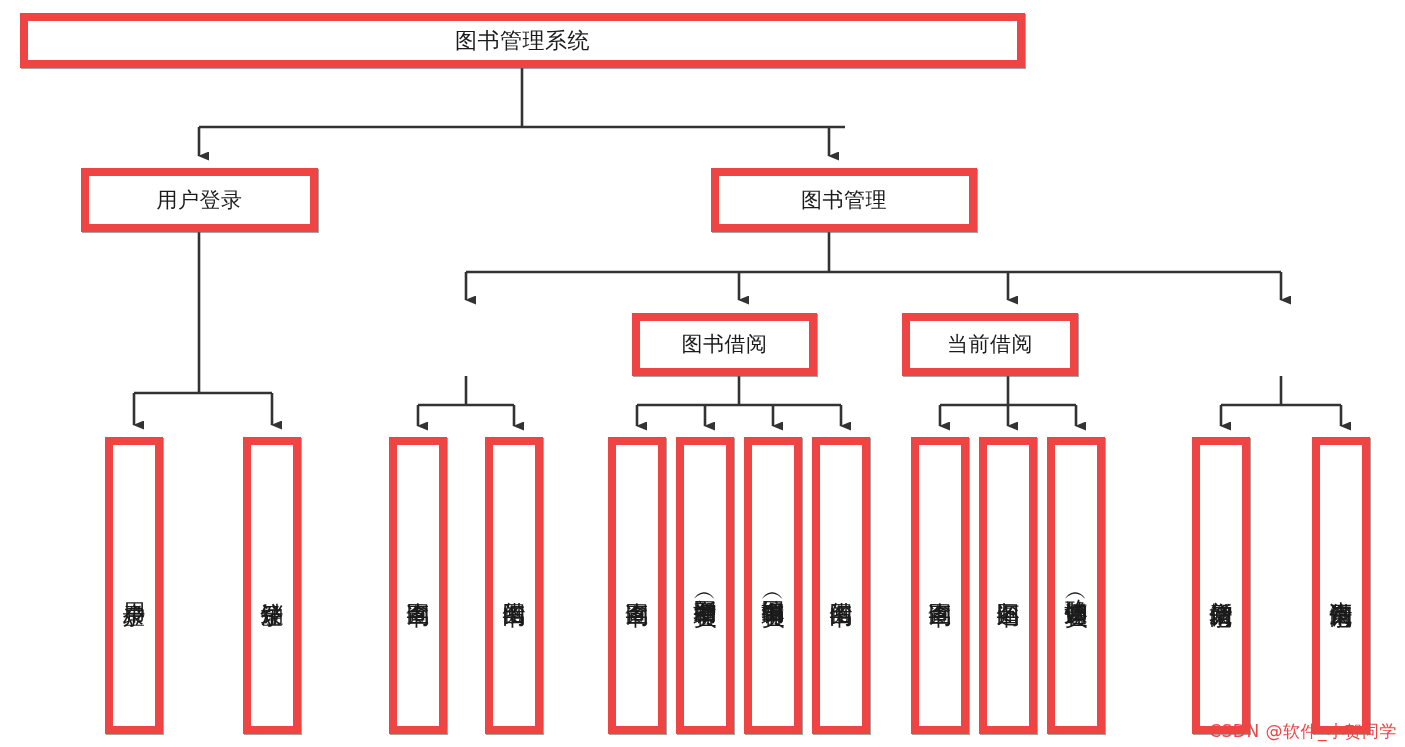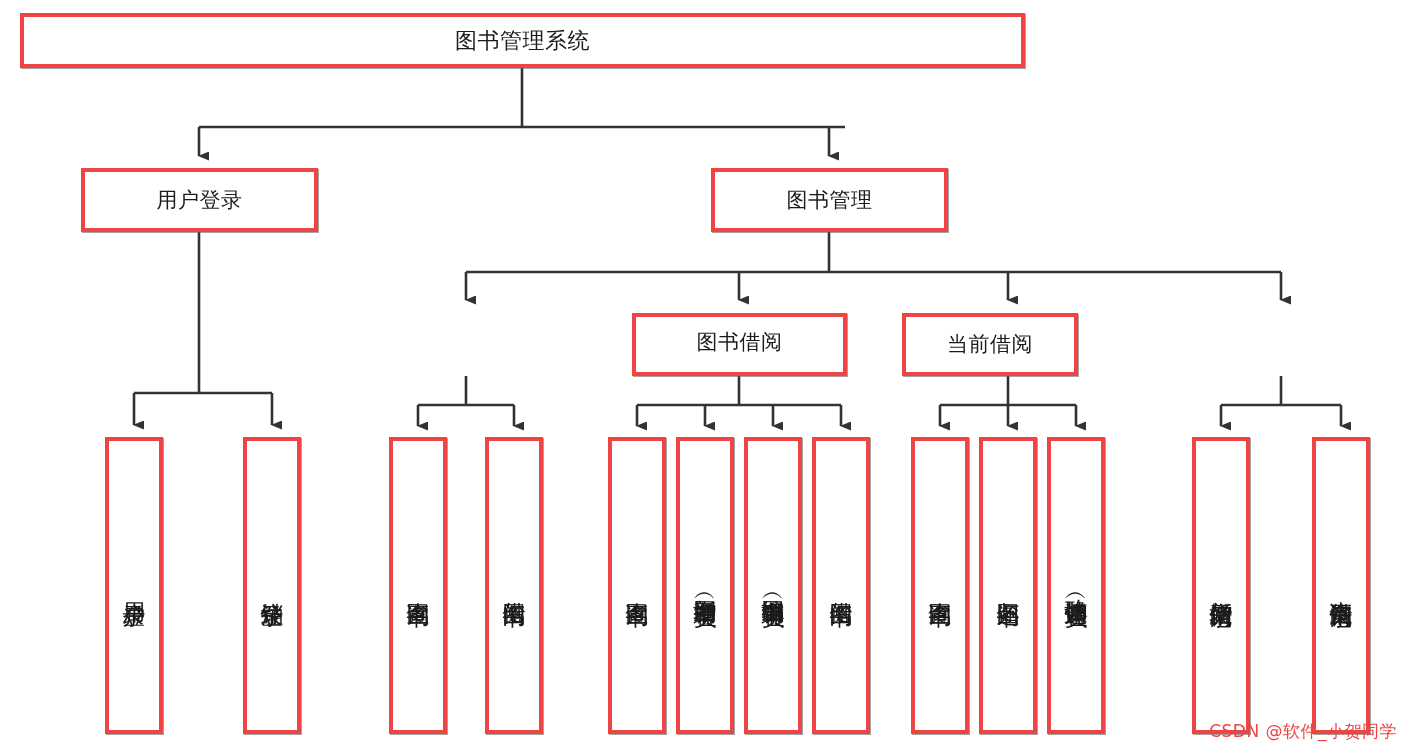--- a/index.html
+++ b/index.html
@@ -18,21 +18,21 @@
     position: absolute;
     left: 0;
     top: 0;
     width: 1405px;
     height: 747px;
   }
   .node-box {
     position: absolute;
     box-sizing: border-box;
     background: #ffffff;
-    border: 4px solid #ef4444;
+    border: 8px solid #ef4444;
     box-shadow: 1px 1px 0 0 rgba(90,90,90,0.55);
   }
   .node-label-h {
     position: absolute;
     left: 0;
     top: 0;
     width: 100%;
     height: 100%;
     display: flex;
     align-items: center;
@@ -134,26 +134,26 @@
   </svg>
 
   <div class="node-box root-box" style="left:20px; top:13px; width:1005px; height:55px;">
     <div class="node-label-h">图书管理系统</div>
   </div>
 
   <div class="node-box" style="left:81px; top:168px; width:237px; height:64px;">
     <div class="node-label-h">用户登录</div>
   </div>
 
-  <div class="node-box" style="left:711px; top:168px; width:237px; height:64px;">
+  <div class="node-box" style="left:711px; top:168px; width:266px; height:64px;">
     <div class="node-label-h">图书管理</div>
   </div>
 
 
-  <div class="node-box" style="left:632px; top:313px; width:215px; height:63px;font-family:Liberation Mono, monospace;">
+  <div class="node-box" style="left:632px; top:313px; width:185px; height:63px;">
     <div class="node-label-h">图书借阅</div>
   </div>
 
   <div class="node-box" style="left:902px; top:313px; width:176px; height:63px;">
     <div class="node-label-h">当前借阅</div>
   </div>
 
 
   <div class="node-box" style="left:105px; top:437px; width:58px; height:297px;">
     <div class="node-label-v">用户登录</div>

